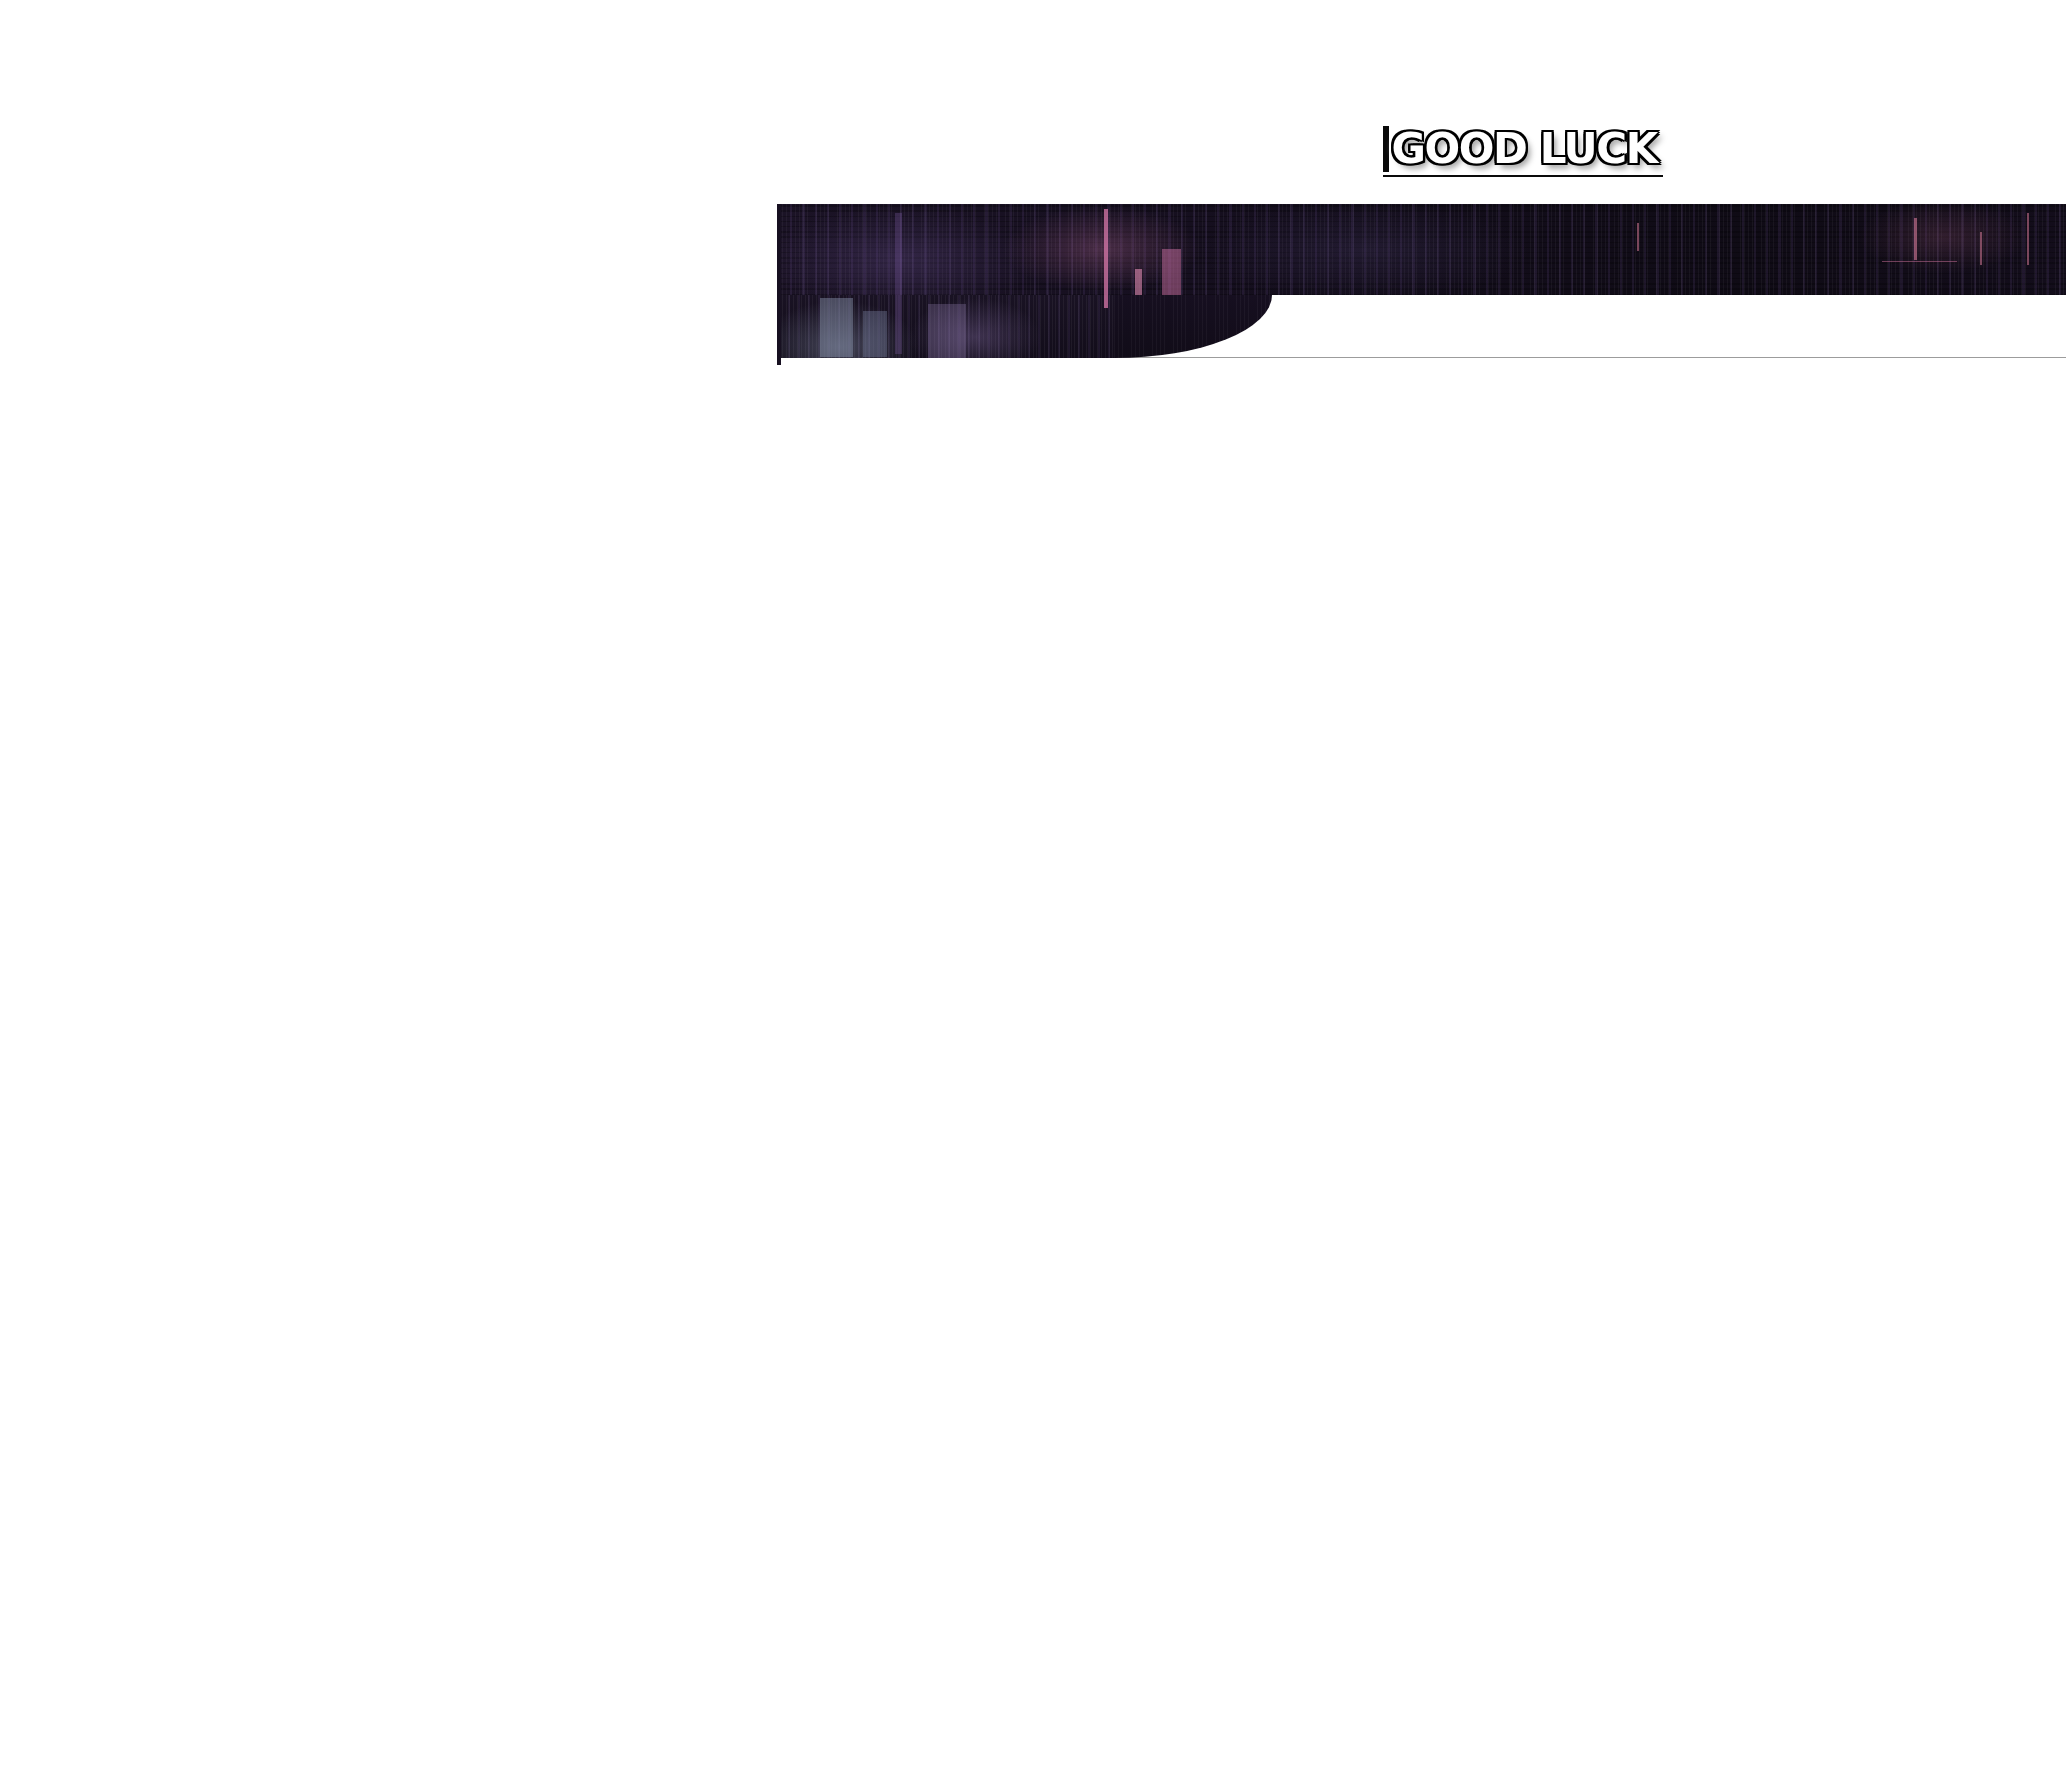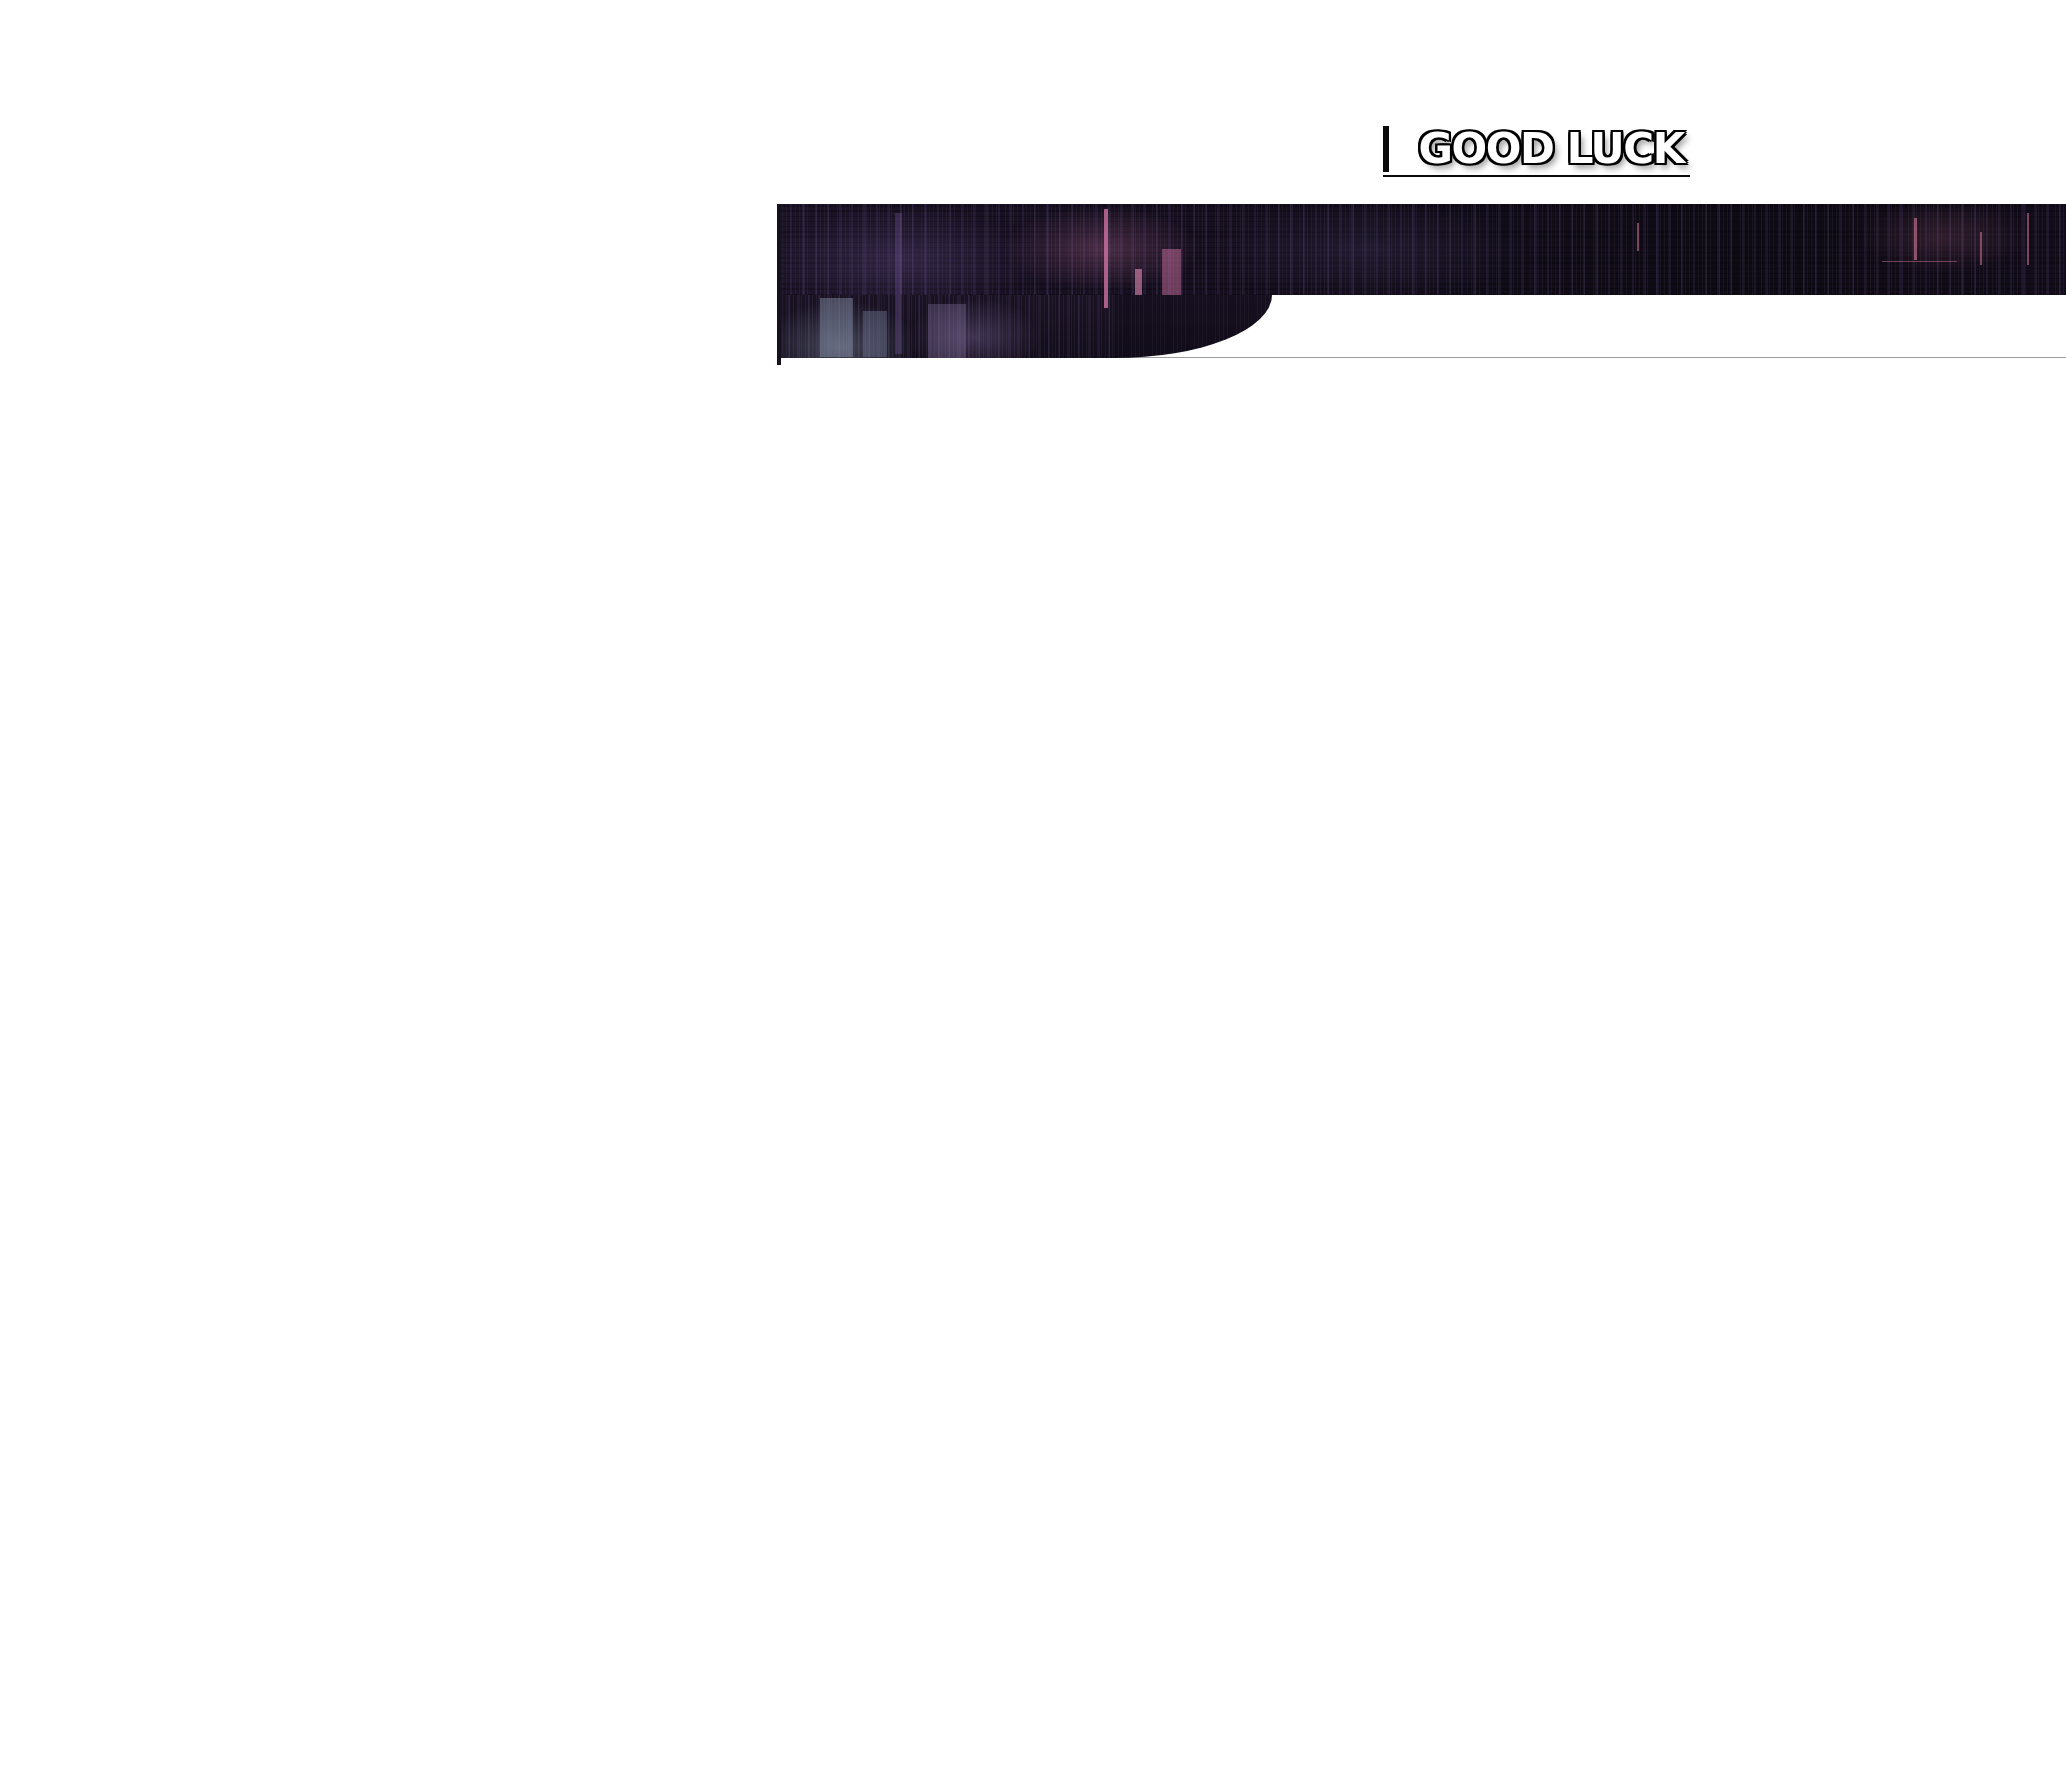--- a/index.html
+++ b/index.html
@@ -17,21 +17,20 @@
 
   
   .title-wrap {
     position: absolute;
     left: 1383px;
     top: 125px;
     display: flex;
     align-items: stretch;
     border-bottom: 2.3px solid #0a0a0a;
     padding: 0.9px 5.6px 2.8px 0;
-    gap: 27px;
   }
   .title-bar {
     width: 5.6px;
     background: #0a0a0a;
     margin-right: 2.8px;
   }
   .title-text {
     font-size: 42px;
     font-weight: bold;
     letter-spacing: -1.4px;

